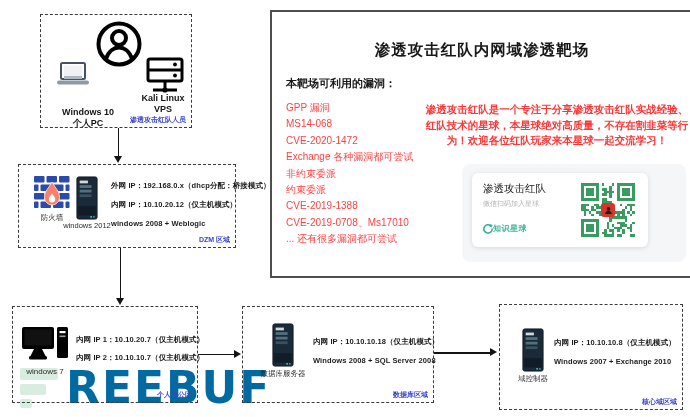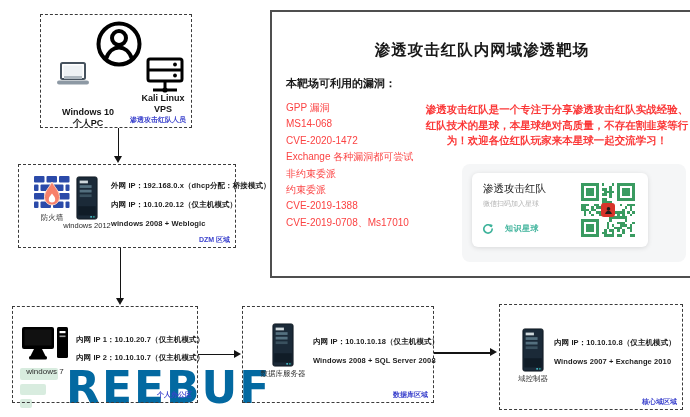--- a/index.html
+++ b/index.html
@@ -29,21 +29,21 @@
   .vuln-list{position:absolute;left:14px;top:88px;margin:0;padding:0;list-style:none;}
   .vuln-list li{font-size:10px;line-height:16.4px;font-weight:500;color:#fb4343;white-space:nowrap;}
   .promo{position:absolute;left:152px;top:90px;width:266px;font-size:10.5px;font-weight:700;color:#fb3737;text-align:center;line-height:15.5px;}
 
   
   .card-backdrop{position:absolute;left:190px;top:152px;width:224px;height:98px;background:#f5f6f7;border-radius:8px;}
   .zsxq-card{position:absolute;left:200px;top:161px;width:176px;height:74px;background:#fff;border-radius:6px;
              box-shadow:0 1px 5px rgba(0,0,0,.12);}
   .card-name{position:absolute;left:11px;top:9px;font-size:10.5px;font-weight:400;color:#222;}
   .card-sub{position:absolute;left:11px;top:26px;font-size:7px;color:#b3b3b3;}
-  .brand-row{position:absolute;left:11px;top:50px;display:flex;align-items:center;gap:12px;}
+  .brand-row{position:absolute;left:11px;top:50px;display:flex;align-items:center;gap:0;}
   .brand-text{font-size:8px;font-weight:700;color:#3eb39b;letter-spacing:.5px;}
   .qr-wrap{position:absolute;left:109px;top:10px;width:54px;height:54px;}
   .qr-center{position:absolute;left:20px;top:20px;width:14px;height:14px;background:#d7342b;border-radius:3px;
              display:flex;align-items:center;justify-content:center;}
 
   
   .watermark{position:absolute;left:20px;top:368px;display:flex;align-items:flex-start;gap:6px;z-index:0;}
   .wm-text{font-size:44px;font-weight:800;color:#0369a1;letter-spacing:2px;line-height:40px;font-family:"DejaVu Sans",sans-serif;}
 </style>
 </head>
@@ -199,20 +199,21 @@
 
     <ul class="vuln-list">
       <li>GPP 漏洞</li>
       <li>MS14-068</li>
       <li>CVE-2020-1472</li>
       <li>Exchange 各种漏洞都可尝试</li>
       <li>非约束委派</li>
       <li>约束委派</li>
       <li>CVE-2019-1388</li>
       <li>CVE-2019-0708、Ms17010</li>
+      <li>... 还有很多漏洞都可尝试</li>
     </ul>
 
     <div class="promo">渗透攻击红队是一个专注于分享渗透攻击红队实战经验、红队技术的星球，本星球绝对高质量，不存在割韭菜等行为！欢迎各位红队玩家来本星球一起交流学习！</div>
 
     <div class="card-backdrop"></div>
     <div class="zsxq-card">
       <div class="card-name">渗透攻击红队</div>
       <div class="card-sub">微信扫码加入星球</div>
       <div class="brand-row">
         <svg width="10" height="10" viewBox="0 0 12 12">

